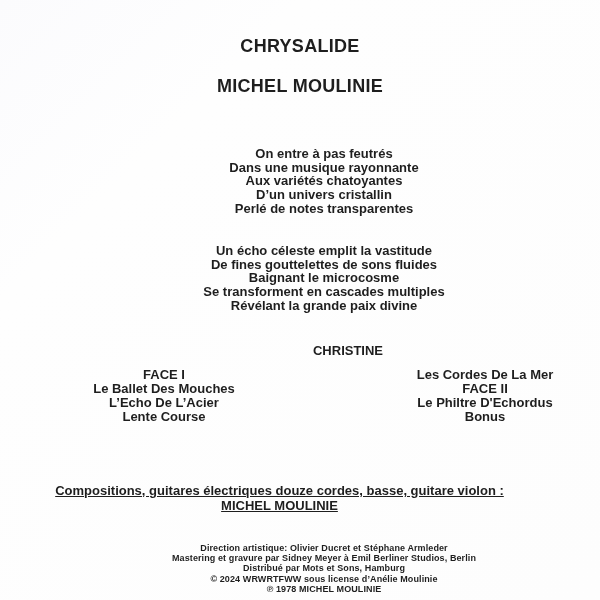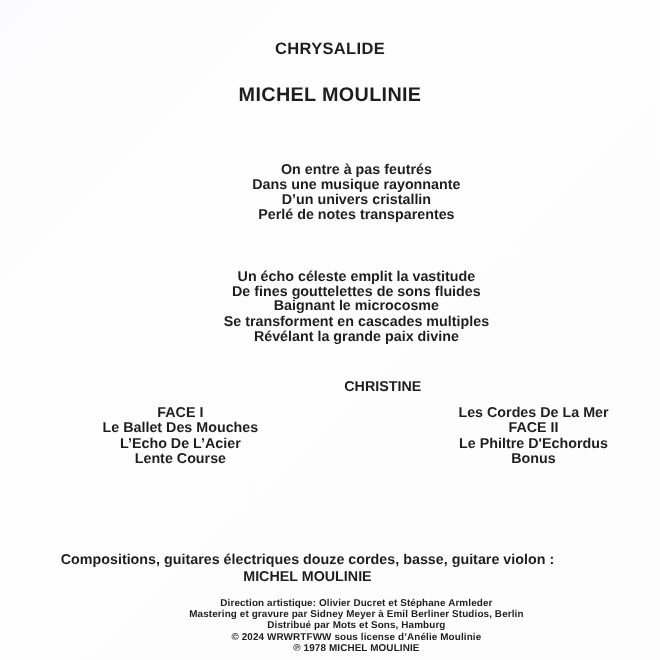--- a/index.html
+++ b/index.html
@@ -23,21 +23,21 @@
     margin: 0;
     text-align: center;
     font-weight: bold;
     color: #1e1e1e;
   }
   .title {
     position: absolute;
     top: 36px;
     left: 0;
     width: 600px;
-    font-size: 15px;
+    font-size: 18px;
     letter-spacing: 0.3px;
   }
   .artist {
     position: absolute;
     top: 76px;
     left: 0;
     width: 600px;
     font-size: 18px;
     letter-spacing: 0.3px;
   }
@@ -70,23 +70,24 @@
     top: 368px;
     width: 240px;
   }
   .side p {
     line-height: 14px;
   }
   .side-a { left: 20px; }
   .side-b { left: 341px; }
   .credits {
     position: absolute;
-    top: 501px;
+    top: 483px;
     left: 0;
     width: 511px;
+    text-decoration: underline;
   }
   .credits p {
     line-height: 15px;
   }
   .fine-print {
     position: absolute;
     top: 543px;
     left: 0;
     width: 600px;
   }
@@ -100,20 +101,21 @@
 <body>
 
 <div class="cover">
 
   <h1 class="title">CHRYSALIDE</h1>
   <h2 class="artist">MICHEL MOULINIE</h2>
 
   <div class="stanza stanza-1">
     <p>On entre à pas feutrés</p>
     <p>Dans une musique rayonnante</p>
+    <p>Aux variétés chatoyantes</p>
     <p>D’un univers cristallin</p>
     <p>Perlé de notes transparentes</p>
   </div>
 
   <div class="stanza stanza-2">
     <p>Un écho céleste emplit la vastitude</p>
     <p>De fines gouttelettes de sons fluides</p>
     <p>Baignant le microcosme</p>
     <p>Se transforment en cascades multiples</p>
     <p>Révélant la grande paix divine</p>

